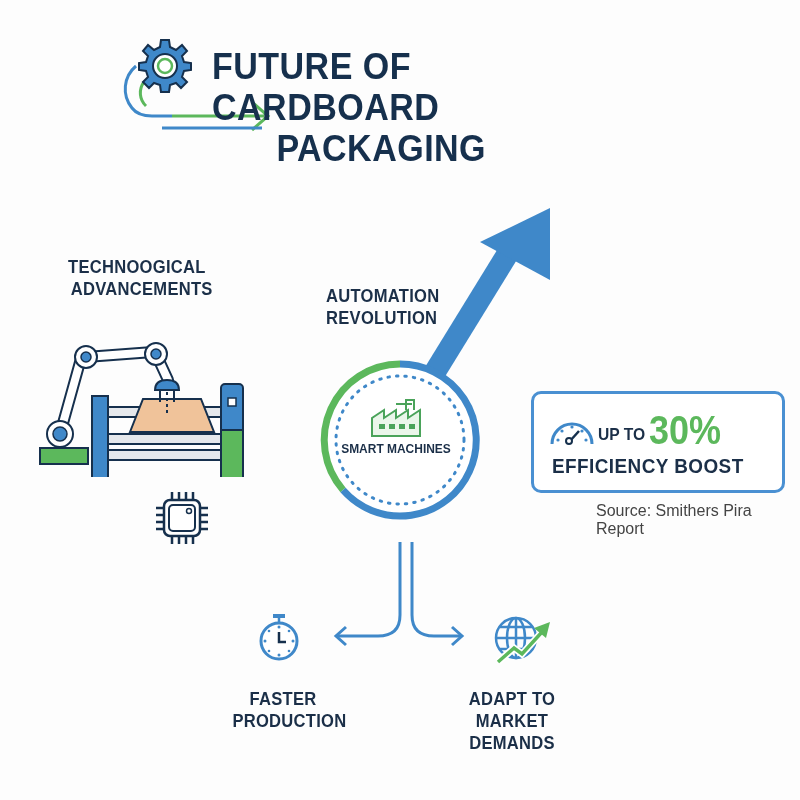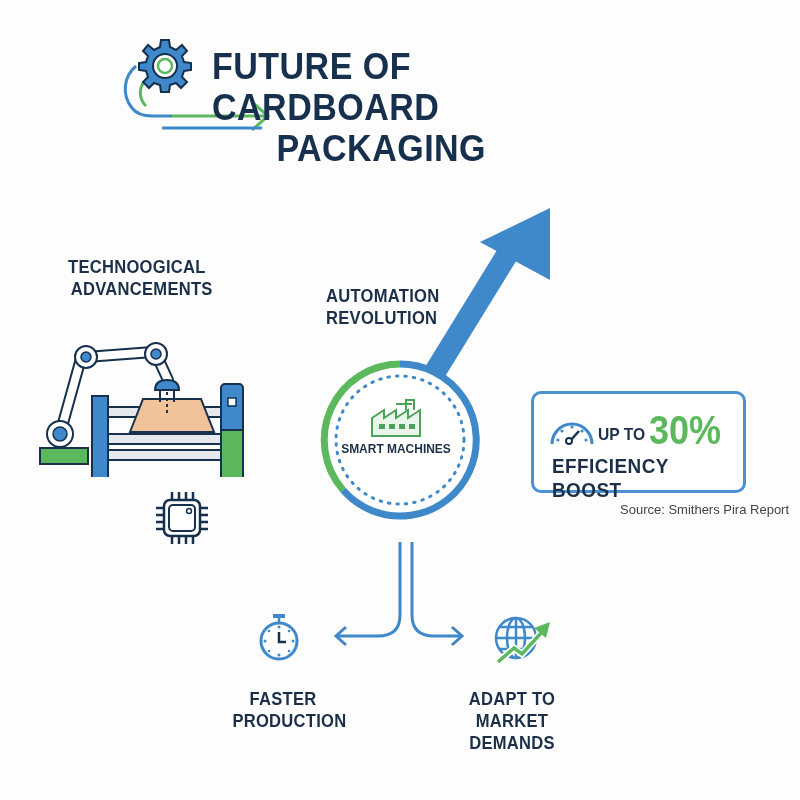--- a/index.html
+++ b/index.html
@@ -14,27 +14,27 @@
     transform: scaleX(0.92); transform-origin: left top;
   }
   .title .l1 { display: block; text-align: left; }
   .title .l2 { display: block; text-align: left; padding-left: 70px; }
   .label {
     position: absolute; font-weight: 700; font-size: 18px; line-height: 22px; color: #1b2f48;
     transform: scaleX(0.92); transform-origin: left top; letter-spacing: 0.3px;
   }
   .center { text-align: center; transform-origin: center top; }
   .card {
-    position: absolute; left: 531px; top: 391px; width: 215px; height: 102px;
+    position: absolute; left: 531px; top: 391px; width: 254px; height: 102px;
     border: 3px solid #4a90d2; border-radius: 10px; background: #fff; box-sizing: border-box;
   }
   .card .up { position: absolute; left: 64px; top: 31px; font-weight: 700; font-size: 17px; color: #1b2f48; transform: scaleX(0.92); transform-origin: left top; }
   .card .pct { position: absolute; left: 115px; top: 14px; font-weight: 700; font-size: 40px; color: #5cb85c; transform: scaleX(0.9); transform-origin: left top; }
   .card .boost { position: absolute; left: 18px; top: 60px; font-weight: 700; font-size: 21px; color: #1b2f48; transform: scaleX(0.9); transform-origin: left top; letter-spacing: 0.5px; }
-  .source { position: absolute; left: 620px; top: 502px; font-size: 13px; color: #444; }
+  .source { position: absolute; left: 596px; top: 502px; font-size: 16px; color: #444; }
   .smart { position: absolute; left: 330px; top: 441px; width: 132px; text-align: center; font-weight: 700; font-size: 13px; color: #1b2f48; transform: scaleX(0.92); }
 </style>
 </head>
 <body>
 
 <svg class="abs" style="left:112px;top:38px" width="165" height="100" viewBox="0 0 165 100">
   <path d="M 24 28 A 30 30 0 0 0 20 70 Q 26 78 40 78 L 60 78" fill="none" stroke="#3f88c9" stroke-width="3"></path>
   <path d="M 32 44 A 18 18 0 0 0 34 68" fill="none" stroke="#5cb85c" stroke-width="3"></path>
   <path d="M 60 78 L 152 78 M 140 64 L 156 78 L 140 92" fill="none" stroke="#5cb85c" stroke-width="3"></path>
   <path d="M 50 90 L 150 90" fill="none" stroke="#3f88c9" stroke-width="3"></path>

